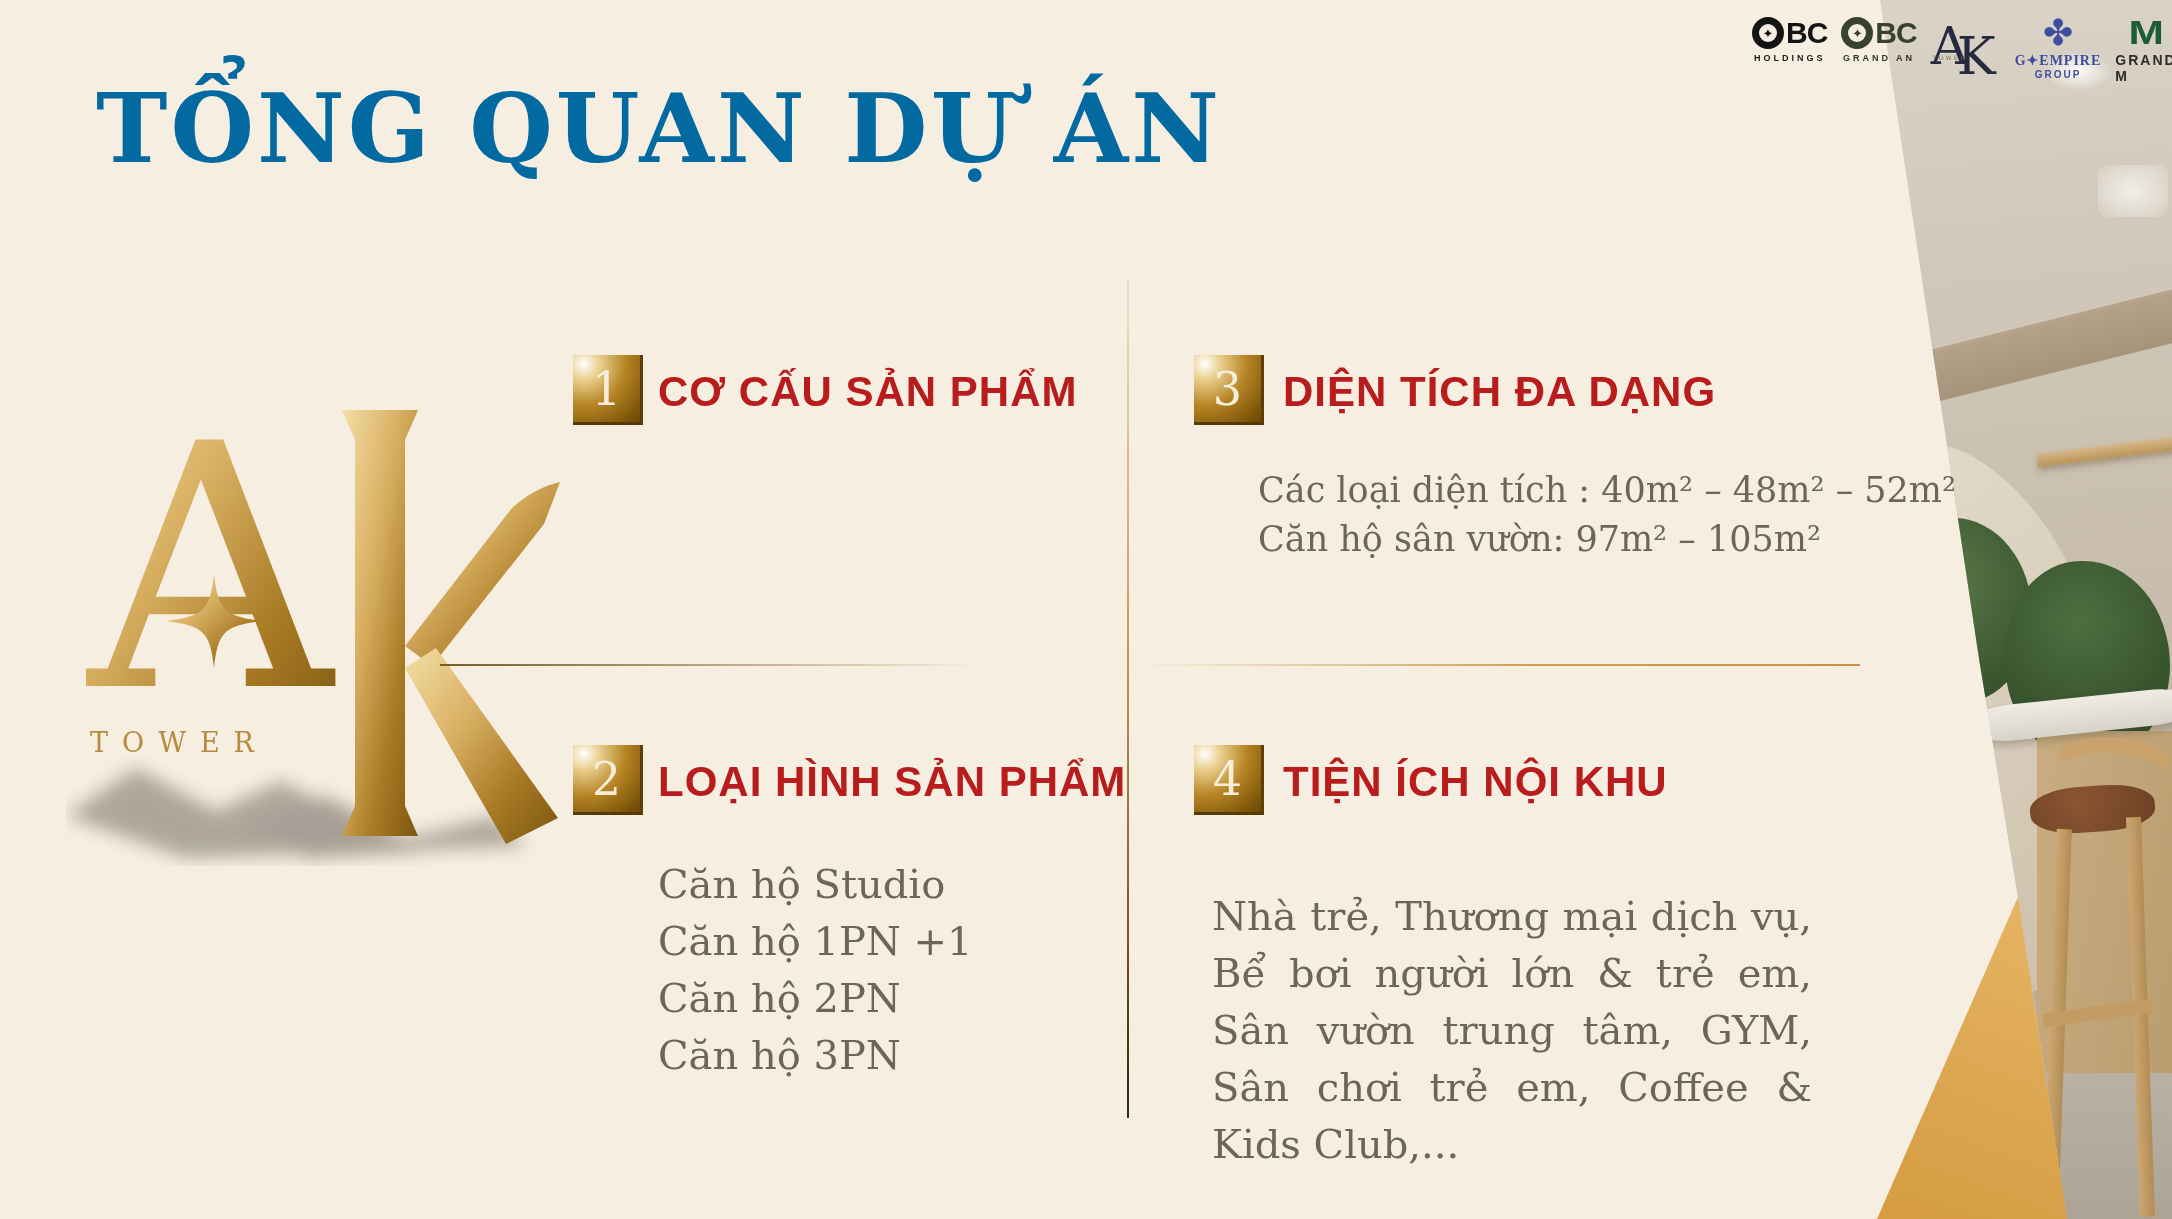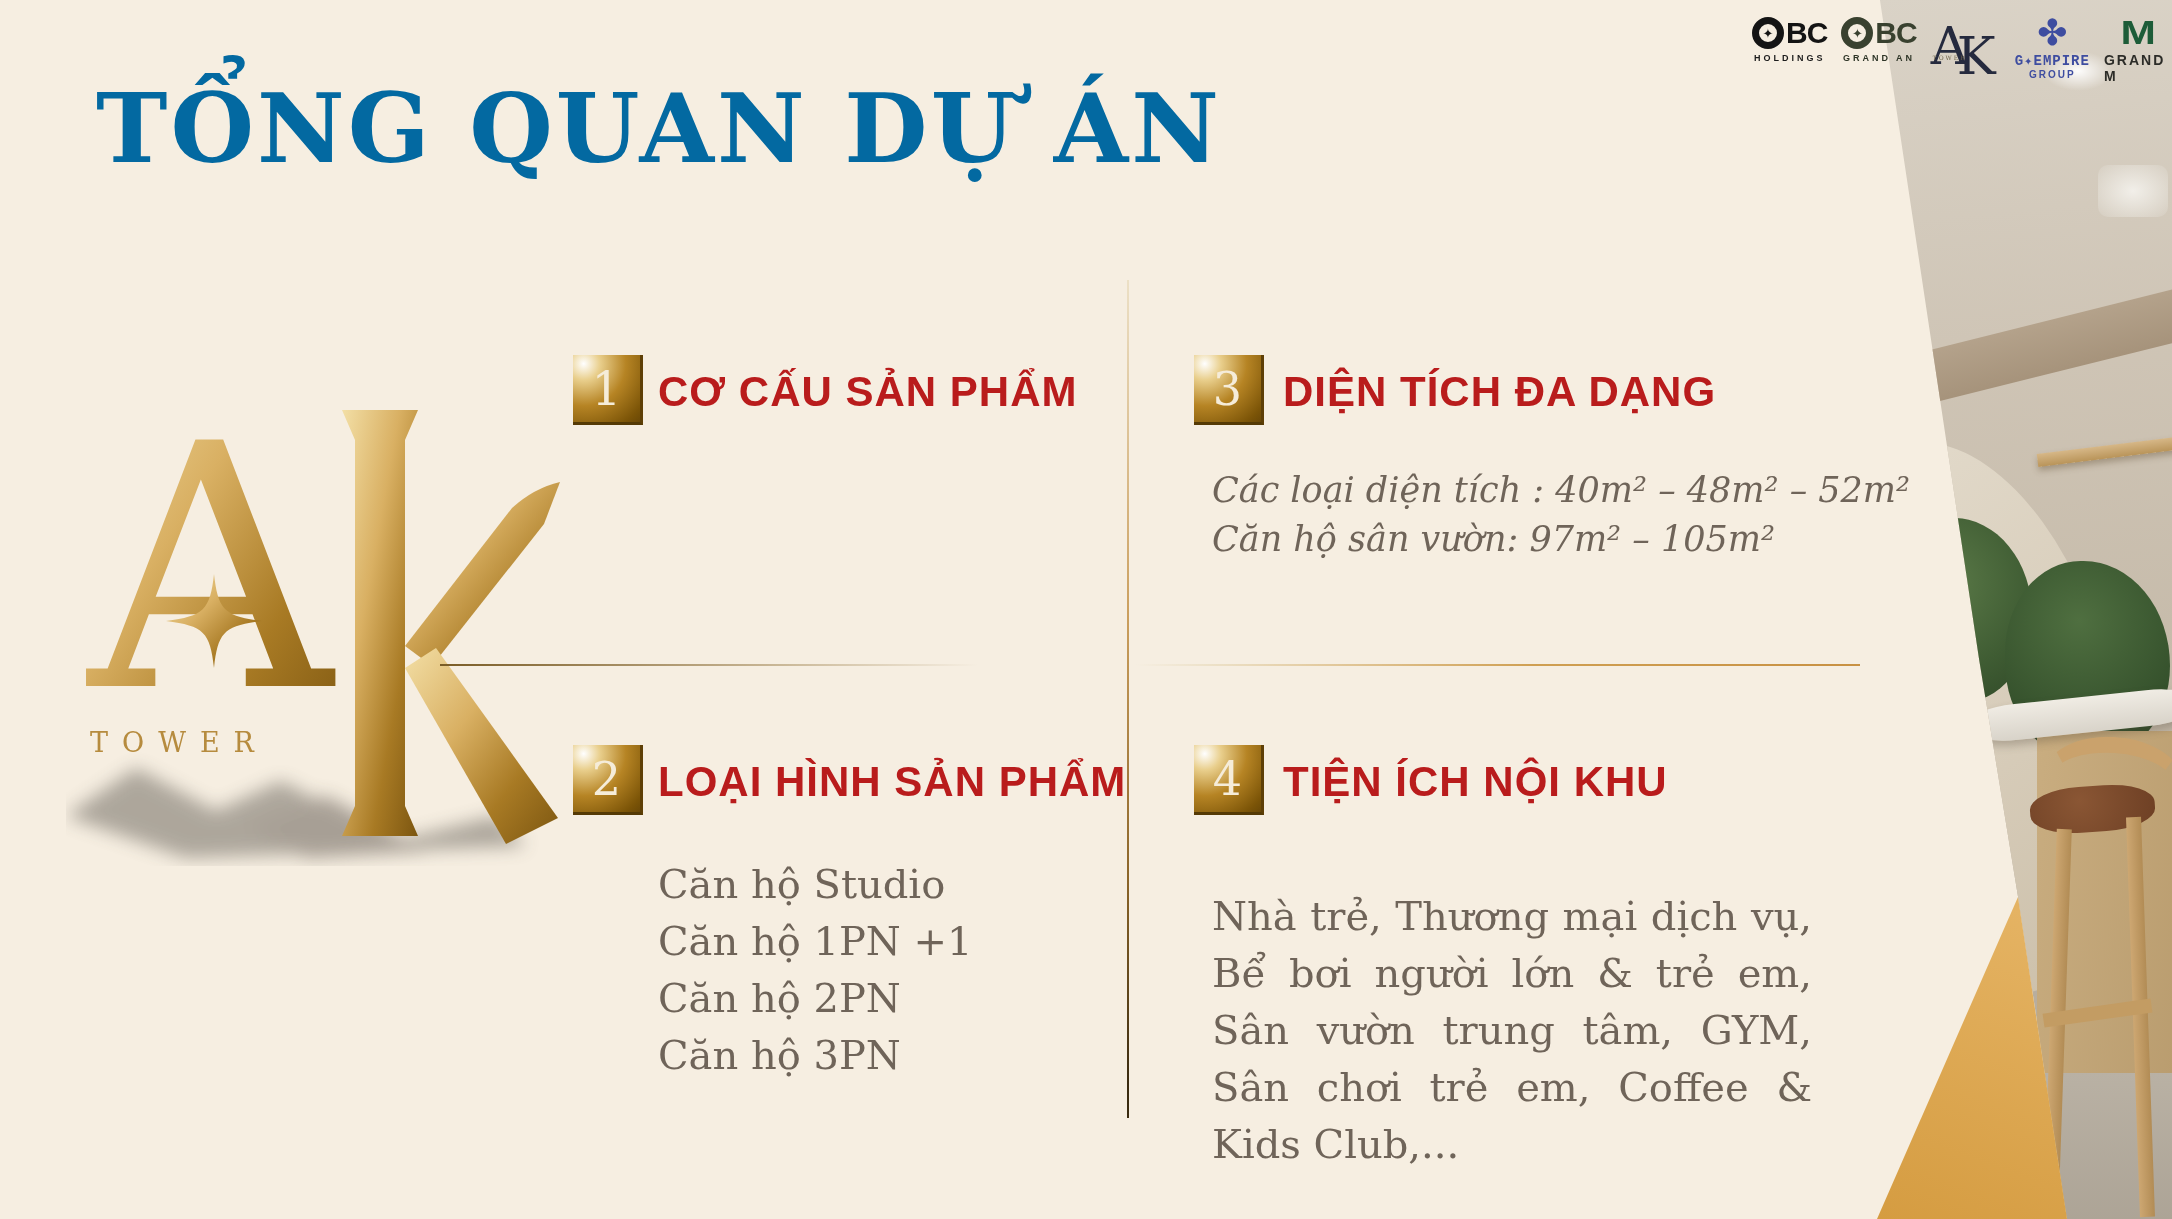--- a/index.html
+++ b/index.html
@@ -55,21 +55,21 @@
   .qbc-holdings .qbc-letters{color:#141414;}
   .qbc-thuanan .qbc-letters{color:#39412f;}
   .logo-caption{font-family:"Liberation Sans",sans-serif;font-weight:700;font-size:9px;letter-spacing:3px;margin-top:3px;color:#1c1c1c;}
   .qbc-thuanan .logo-caption{color:#2e3527;}
   .akmini{position:relative;width:70px;height:66px;color:#252a3e;}
   .akmini-a{position:absolute;left:0;top:0;font-size:52px;font-weight:400;}
   .akmini-k{position:absolute;left:26px;top:10px;font-size:52px;}
   .akmini-tower{position:absolute;left:2px;top:38px;font-size:6px;letter-spacing:2px;color:#6b6046;}
   .gempire{color:#3e4da0;}
   .gempire-emblem{font-size:36px;line-height:34px;}
-  .gempire-name{font-family:Liberation Mono, monospace;font-weight:800;font-size:14px;letter-spacing:1px;margin-top:2px;}
+  .gempire-name{font-family:Liberation Serif, serif;font-weight:800;font-size:14px;letter-spacing:1px;margin-top:2px;}
   .gempire-caption{font-family:"Liberation Sans",sans-serif;font-weight:700;font-size:10px;letter-spacing:2px;}
   .grandm{color:#1d5c38;}
   .grandm-m{font-family:"Liberation Sans",sans-serif;font-weight:900;font-size:34px;line-height:32px;
             transform:scaleX(1.25);}
   .grandm-name{font-family:"Liberation Sans",sans-serif;font-weight:800;font-size:14px;letter-spacing:2px;color:#2c2c28;margin-top:4px;}
 
   
   .title{position:absolute;left:96px;top:72px;font-weight:700;font-size:96px;letter-spacing:3px;color:#0369a1;}
 
   
@@ -92,21 +92,21 @@
   .body-l{font-size:40px;line-height:57px;white-space:nowrap;}
   .body-r{font-size:35px;line-height:49px;white-space:nowrap;}
   .body-just{font-size:40px;line-height:57px;width:600px;text-align:justify;white-space:normal;}
 
   
   .badge-1{left:573px;top:355px;} .badge-2{left:573px;top:745px;}
   .badge-3{left:1194px;top:355px;} .badge-4{left:1194px;top:745px;}
   .heading-1{left:658px;top:368px;} .heading-2{left:658px;top:758px;}
   .heading-3{left:1283px;top:368px;} .heading-4{left:1283px;top:758px;}
   .body-1{left:658px;top:466px;} .body-2{left:658px;top:856px;}
-  .body-3{left:1212px;top:466px;font-style:italic;} .body-4{left:1212px;top:888px;}
+  .body-3{left:1258px;top:466px;} .body-4{left:1212px;top:888px;}
 
   
   .ak-logo{position:absolute;left:66px;top:396px;}
 </style>
 </head>
 <body>
 
 <div class="slide">
 
   <div class="photo">

